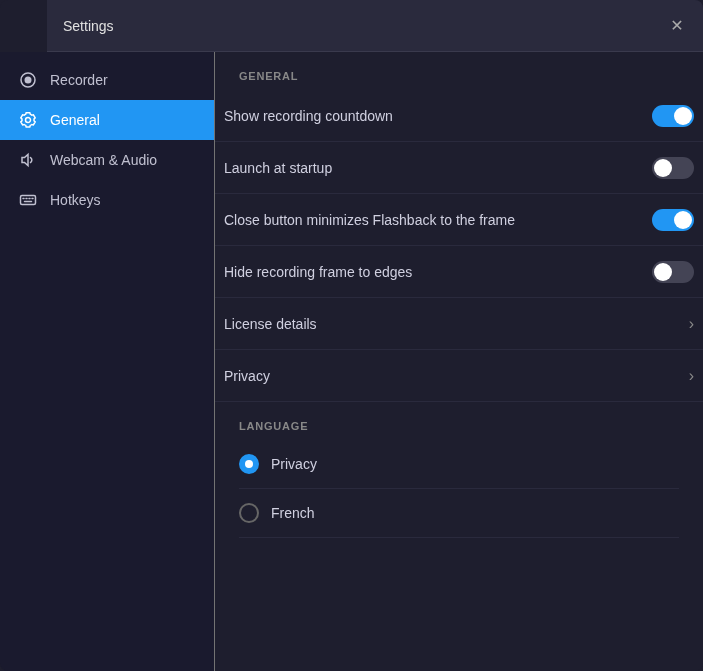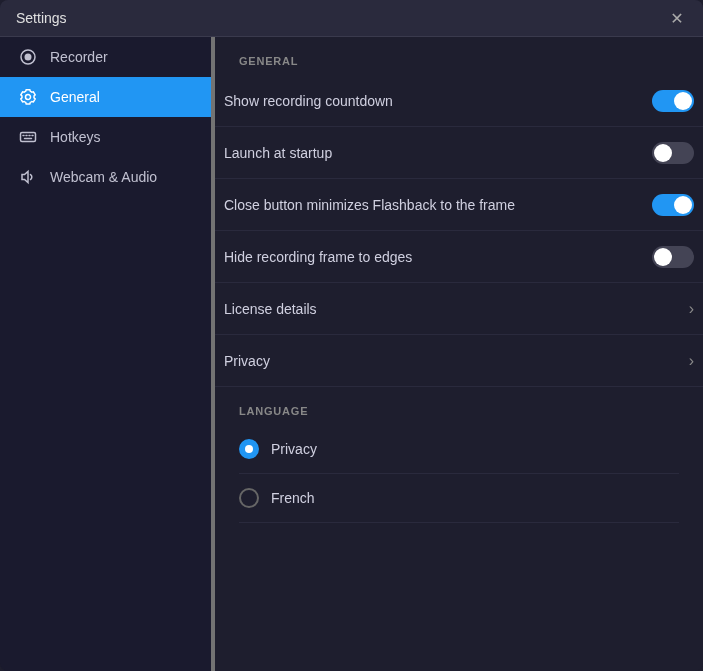--- a/index.html
+++ b/index.html
@@ -18,27 +18,28 @@
       height: 671px;
       background: #1e1e2e;
       border-radius: 8px;
       display: flex;
       flex-direction: column;
       overflow: hidden;
       position: relative;
     }
     .titlebar {
       background: #2a2a3d;
-      height: 37px;
+      height: 52px;
       display: flex;
       align-items: center;
       justify-content: space-between;
       padding: 18px 16px;
       flex-shrink: 0;
       border-bottom: 1px solid #3a3a4d;
+      margin-left: 47px;
     }
     .titlebar-title {
       color: #e0e0e0;
       font-size: 14px;
       font-weight: 500;
     }
     .close-btn {
       width: 20px;
       height: 20px;
       display: flex;
@@ -50,23 +51,23 @@
       border-radius: 3px;
     }
     .main-content {
       display: flex;
       flex: 1;
       overflow: hidden;
     }
     .sidebar {
       width: 215px;
       background: #1a1a2e;
-      padding: 0 0;
-      flex-shrink: 0;
-      border-right: 4px solid #737373;
+      padding: 8px 0;
+      flex-shrink: 0;
+      border-right: 1px solid #737373;
     }
     .sidebar-item {
       display: flex;
       align-items: center;
       gap: 12px;
       padding: 10px 18px;
       cursor: pointer;
       color: #c0c0d0;
       font-size: 14px;
       border-radius: 0;
@@ -204,46 +205,46 @@
       </div>
 
       <div class="sidebar-item active">
         <span class="sidebar-icon">
           <svg width="18" height="18" viewBox="0 0 18 18" fill="none">
             <path d="M9 11.5a2.5 2.5 0 100-5 2.5 2.5 0 000 5z" stroke="#fff" stroke-width="1.5"></path>
             <path d="M7.2 1.8l-.5 1.5a5.8 5.8 0 00-1.5.87l-1.6-.4-1.8 3.1 1.2 1.1a5.9 5.9 0 000 1.76l-1.2 1.1 1.8 3.1 1.6-.4a5.8 5.8 0 001.5.87l.5 1.5h3.6l.5-1.5a5.8 5.8 0 001.5-.87l1.6.4 1.8-3.1-1.2-1.1a5.9 5.9 0 000-1.76l1.2-1.1-1.8-3.1-1.6.4a5.8 5.8 0 00-1.5-.87l-.5-1.5H7.2z" stroke="#fff" stroke-width="1.5"></path>
           </svg>
         </span>
         <span>General</span>
+      </div>
+
+      <div class="sidebar-item">
+        <span class="sidebar-icon">
+          <svg width="18" height="18" viewBox="0 0 18 18" fill="none">
+            <path d="M3 6.5h2.5L9 3.5v11l-3.5-3H3V6.5z" stroke="#c0c0d0" stroke-width="1.5"></path>
+            <path d="M11.5 6.5a3 3 0 010 5" stroke="#c0c0d0" stroke-width="1.5" stroke-linecap="round"></path>
+          </svg>
+        </span>
+        <span>Webcam &amp; Audio</span>
       </div>
 
       <div class="sidebar-item">
         <span class="sidebar-icon">
           <svg width="18" height="18" viewBox="0 0 18 18" fill="none">
             <rect x="1.5" y="4.5" width="15" height="9" rx="1.5" stroke="#c0c0d0" stroke-width="1.5"></rect>
             <line x1="4" y1="7.5" x2="5" y2="7.5" stroke="#c0c0d0" stroke-width="1.5" stroke-linecap="round"></line>
             <line x1="7" y1="7.5" x2="8" y2="7.5" stroke="#c0c0d0" stroke-width="1.5" stroke-linecap="round"></line>
             <line x1="10" y1="7.5" x2="11" y2="7.5" stroke="#c0c0d0" stroke-width="1.5" stroke-linecap="round"></line>
             <line x1="13" y1="7.5" x2="14" y2="7.5" stroke="#c0c0d0" stroke-width="1.5" stroke-linecap="round"></line>
             <line x1="5.5" y1="10.5" x2="12.5" y2="10.5" stroke="#c0c0d0" stroke-width="1.5" stroke-linecap="round"></line>
           </svg>
         </span>
         <span>Hotkeys</span>
       </div>
 
-      <div class="sidebar-item">
-        <span class="sidebar-icon">
-          <svg width="18" height="18" viewBox="0 0 18 18" fill="none">
-            <path d="M3 6.5h2.5L9 3.5v11l-3.5-3H3V6.5z" stroke="#c0c0d0" stroke-width="1.5"></path>
-            <path d="M11.5 6.5a3 3 0 010 5" stroke="#c0c0d0" stroke-width="1.5" stroke-linecap="round"></path>
-          </svg>
-        </span>
-        <span>Webcam &amp; Audio</span>
-      </div>
-
     </div>
 
     <div class="settings-panel">
       <div class="section-header">GENERAL</div>
 
       <div class="setting-row">
         <span class="setting-label">Show recording countdown</span>
         <div class="toggle on">
           <div class="toggle-knob"></div>
         </div>

